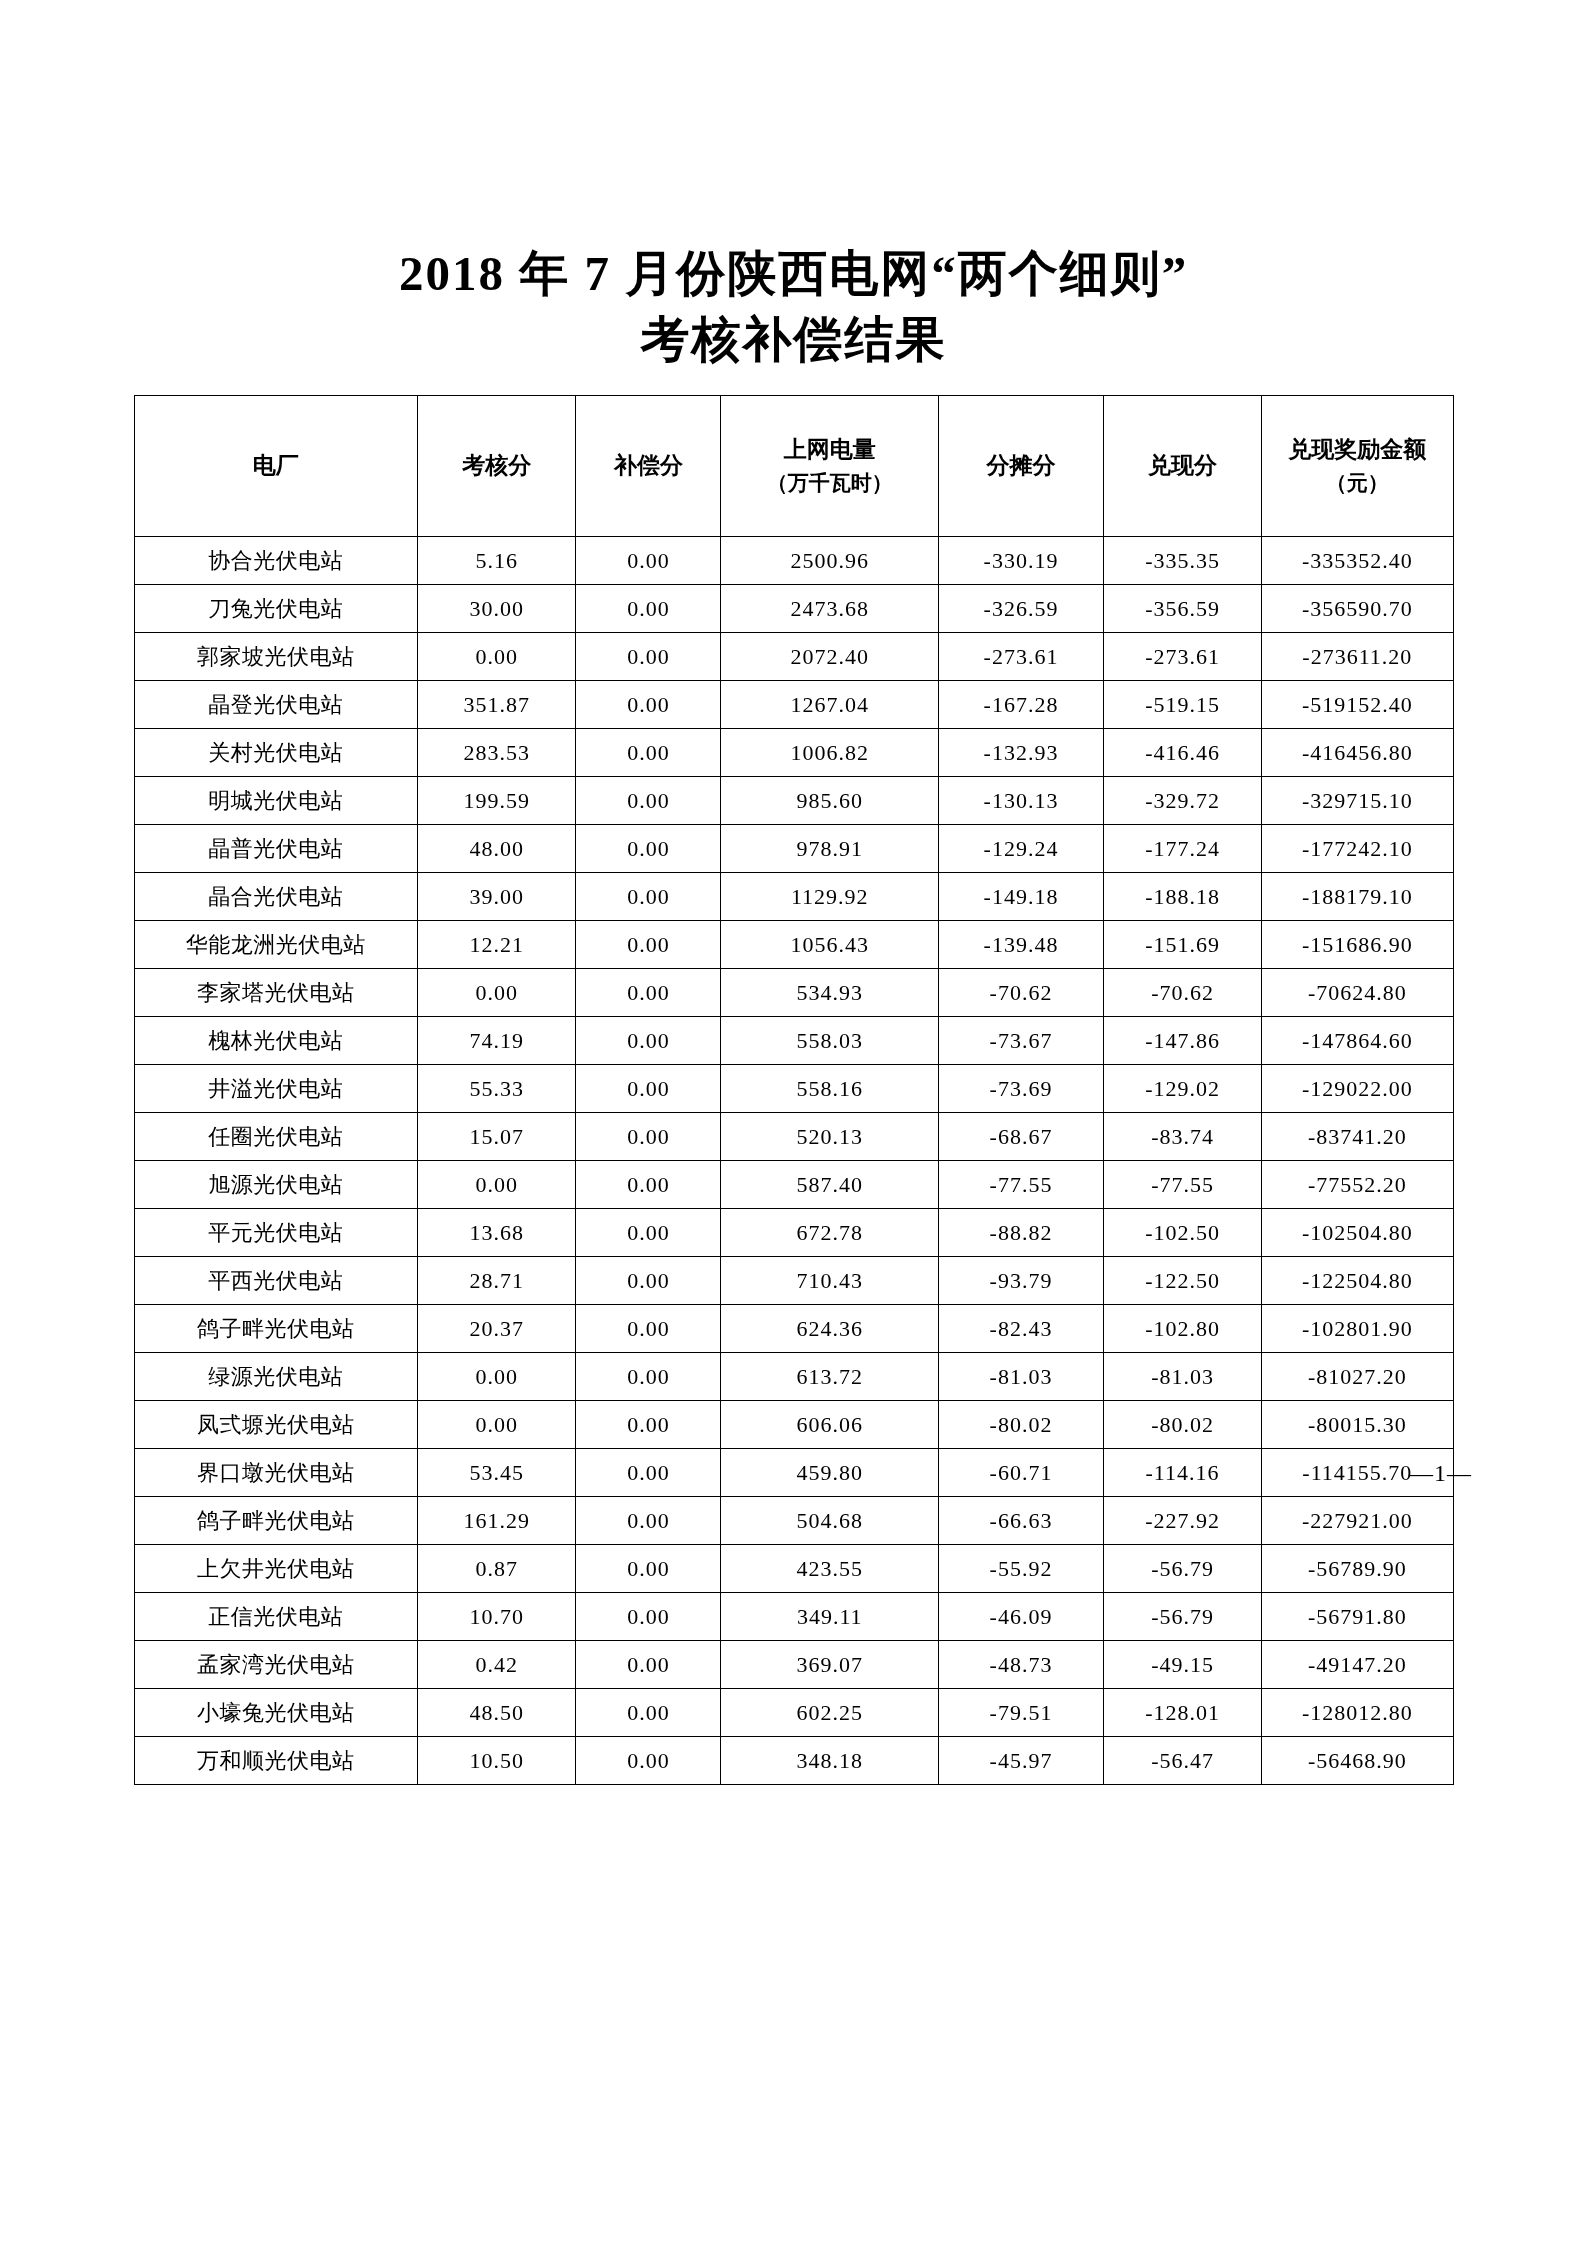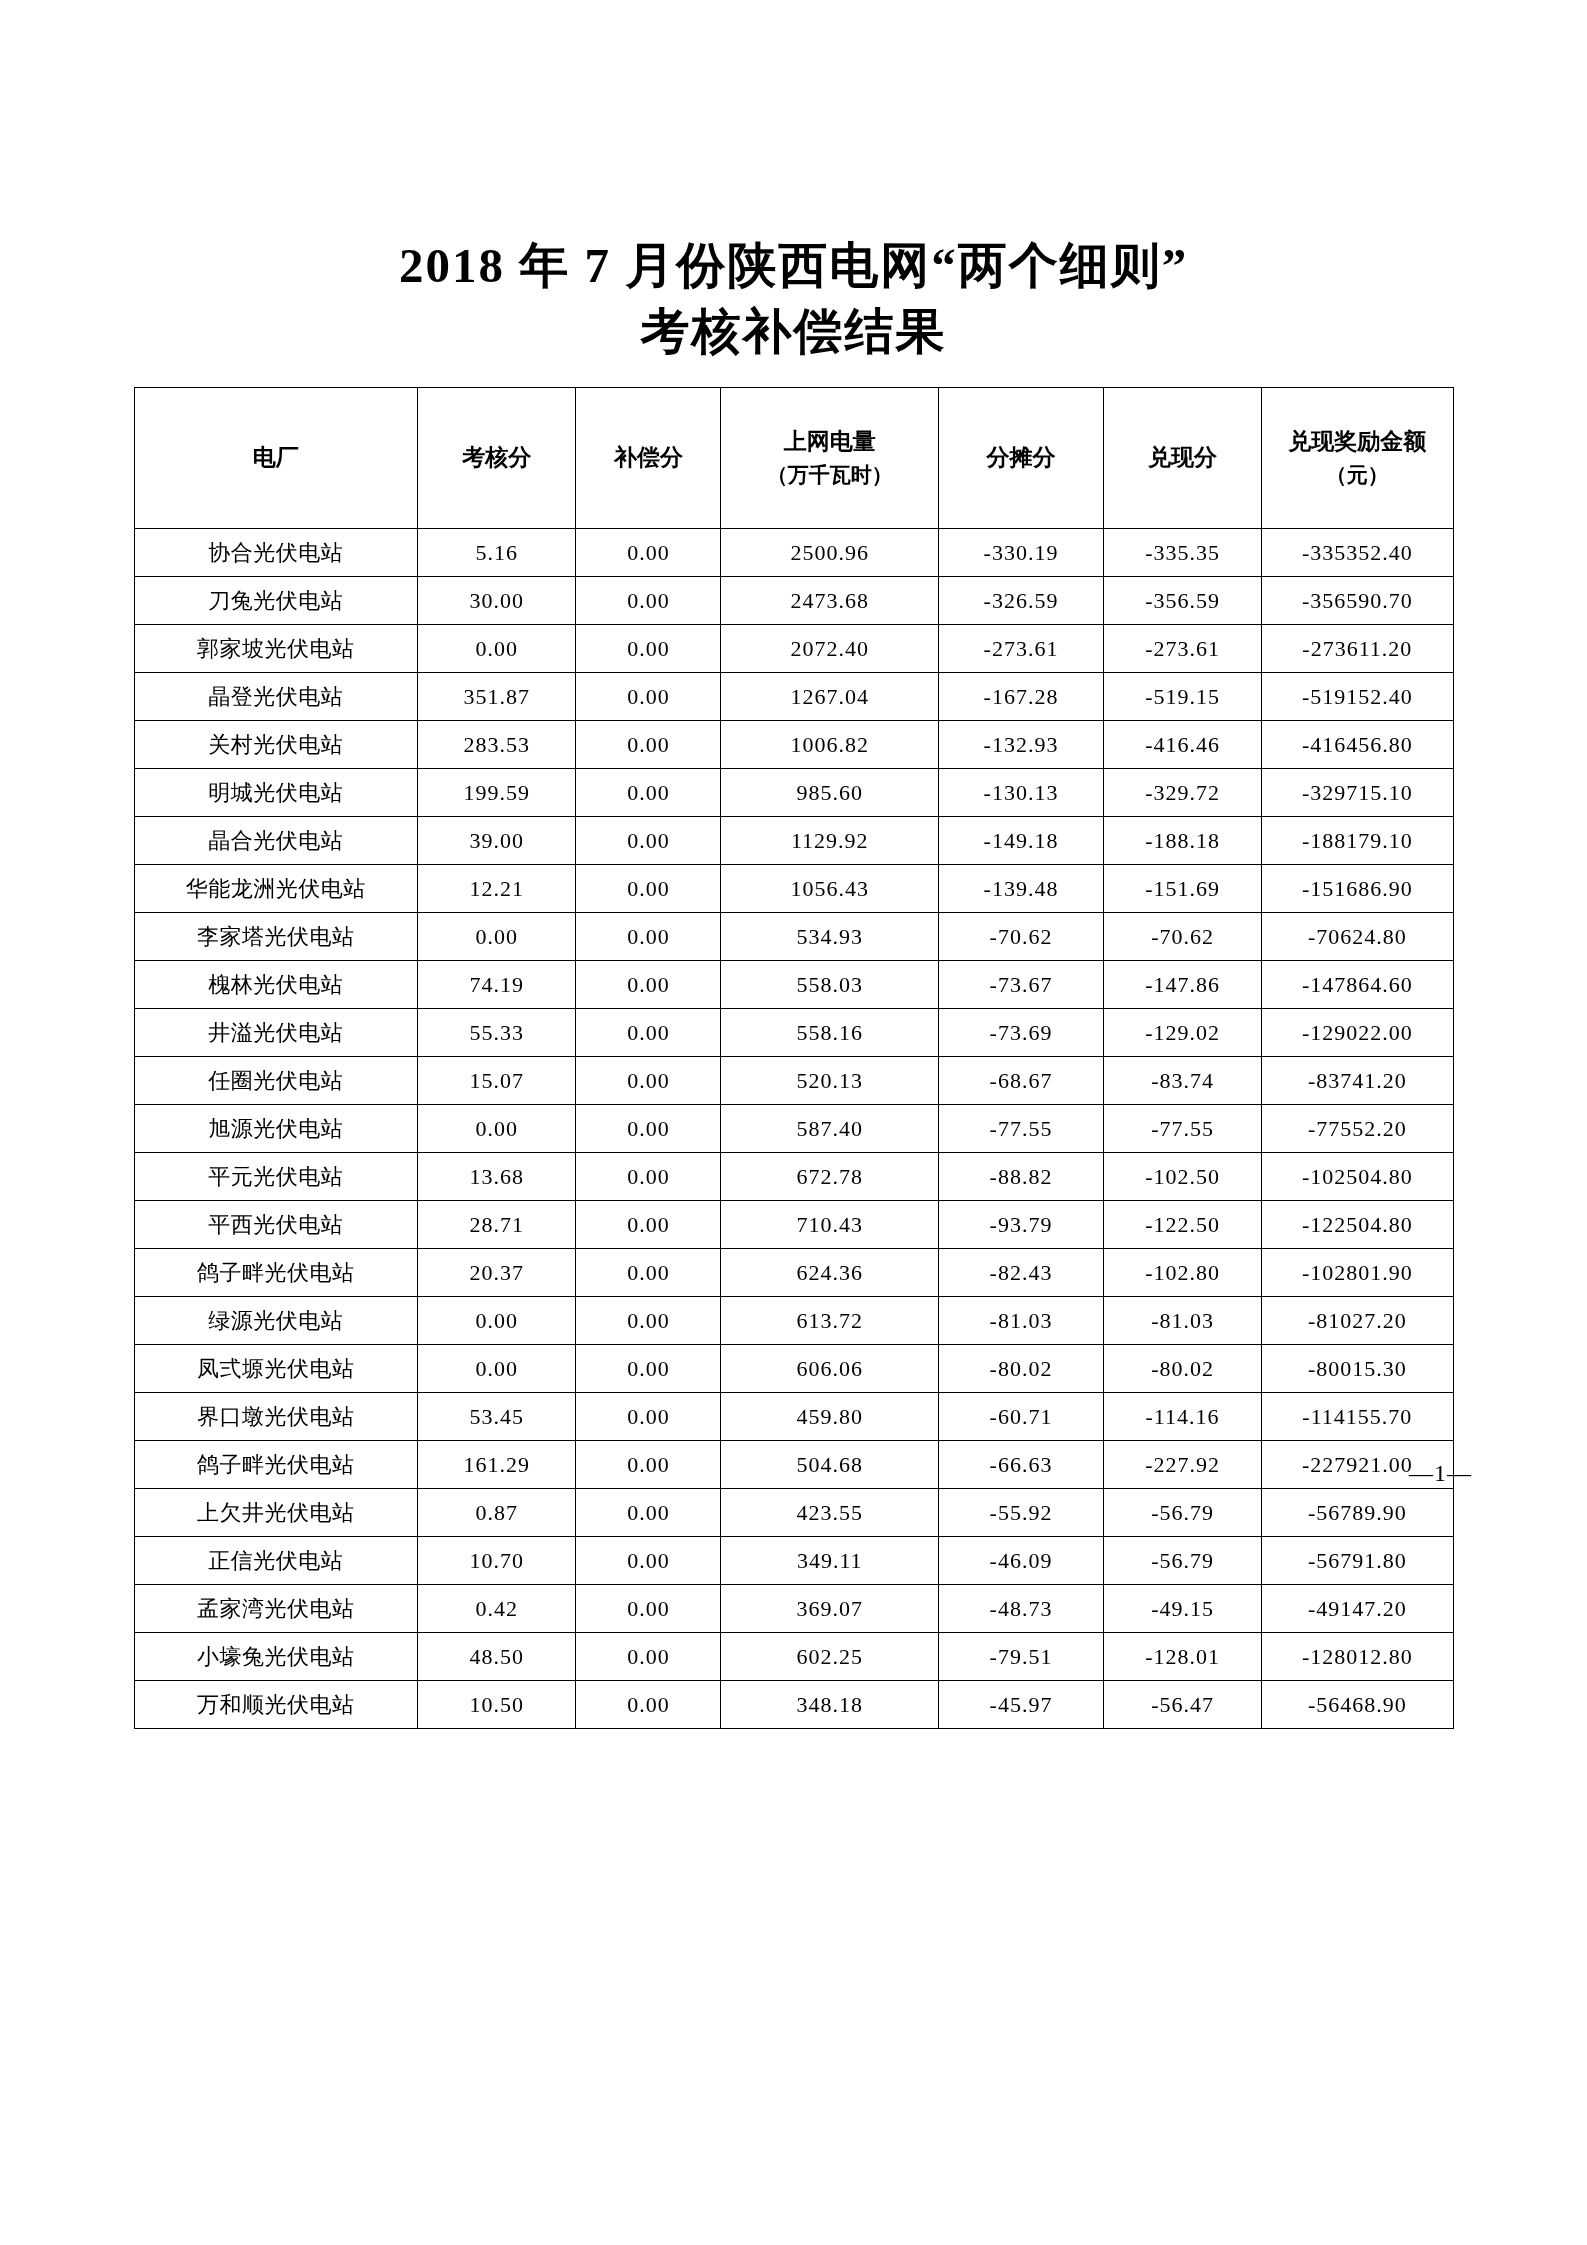--- a/index.html
+++ b/index.html
@@ -11,21 +11,21 @@
     width: 1587px;
     height: 2245px;
     font-family: "Liberation Serif", "DejaVu Serif", serif;
     color: #000000;
     position: relative;
   }
   .page {
     width: 1587px;
     height: 1582px;
     box-sizing: border-box;
-    padding: 8px;
+    padding: 16px;
     position: relative;
   }
   .title-block {
     text-align: center;
     padding-top: 225px;
   }
   .title-line {
     font-family: "Liberation Serif", "DejaVu Serif", serif;
     font-size: 49px;
     font-weight: bold;
@@ -182,20 +182,29 @@
           <tr>
             <td class="name">明城光伏电站</td>
             <td class="num">199.59</td>
             <td class="num">0.00</td>
             <td class="num">985.60</td>
             <td class="num">-130.13</td>
             <td class="num">-329.72</td>
             <td class="num">-329715.10</td>
           </tr>
           <tr>
+            <td class="name">晶普光伏电站</td>
+            <td class="num">48.00</td>
+            <td class="num">0.00</td>
+            <td class="num">978.91</td>
+            <td class="num">-129.24</td>
+            <td class="num">-177.24</td>
+            <td class="num">-177242.10</td>
+          </tr>
+          <tr>
             <td class="name">晶合光伏电站</td>
             <td class="num">39.00</td>
             <td class="num">0.00</td>
             <td class="num">1129.92</td>
             <td class="num">-149.18</td>
             <td class="num">-188.18</td>
             <td class="num">-188179.10</td>
           </tr>
           <tr>
             <td class="name">华能龙洲光伏电站</td>

